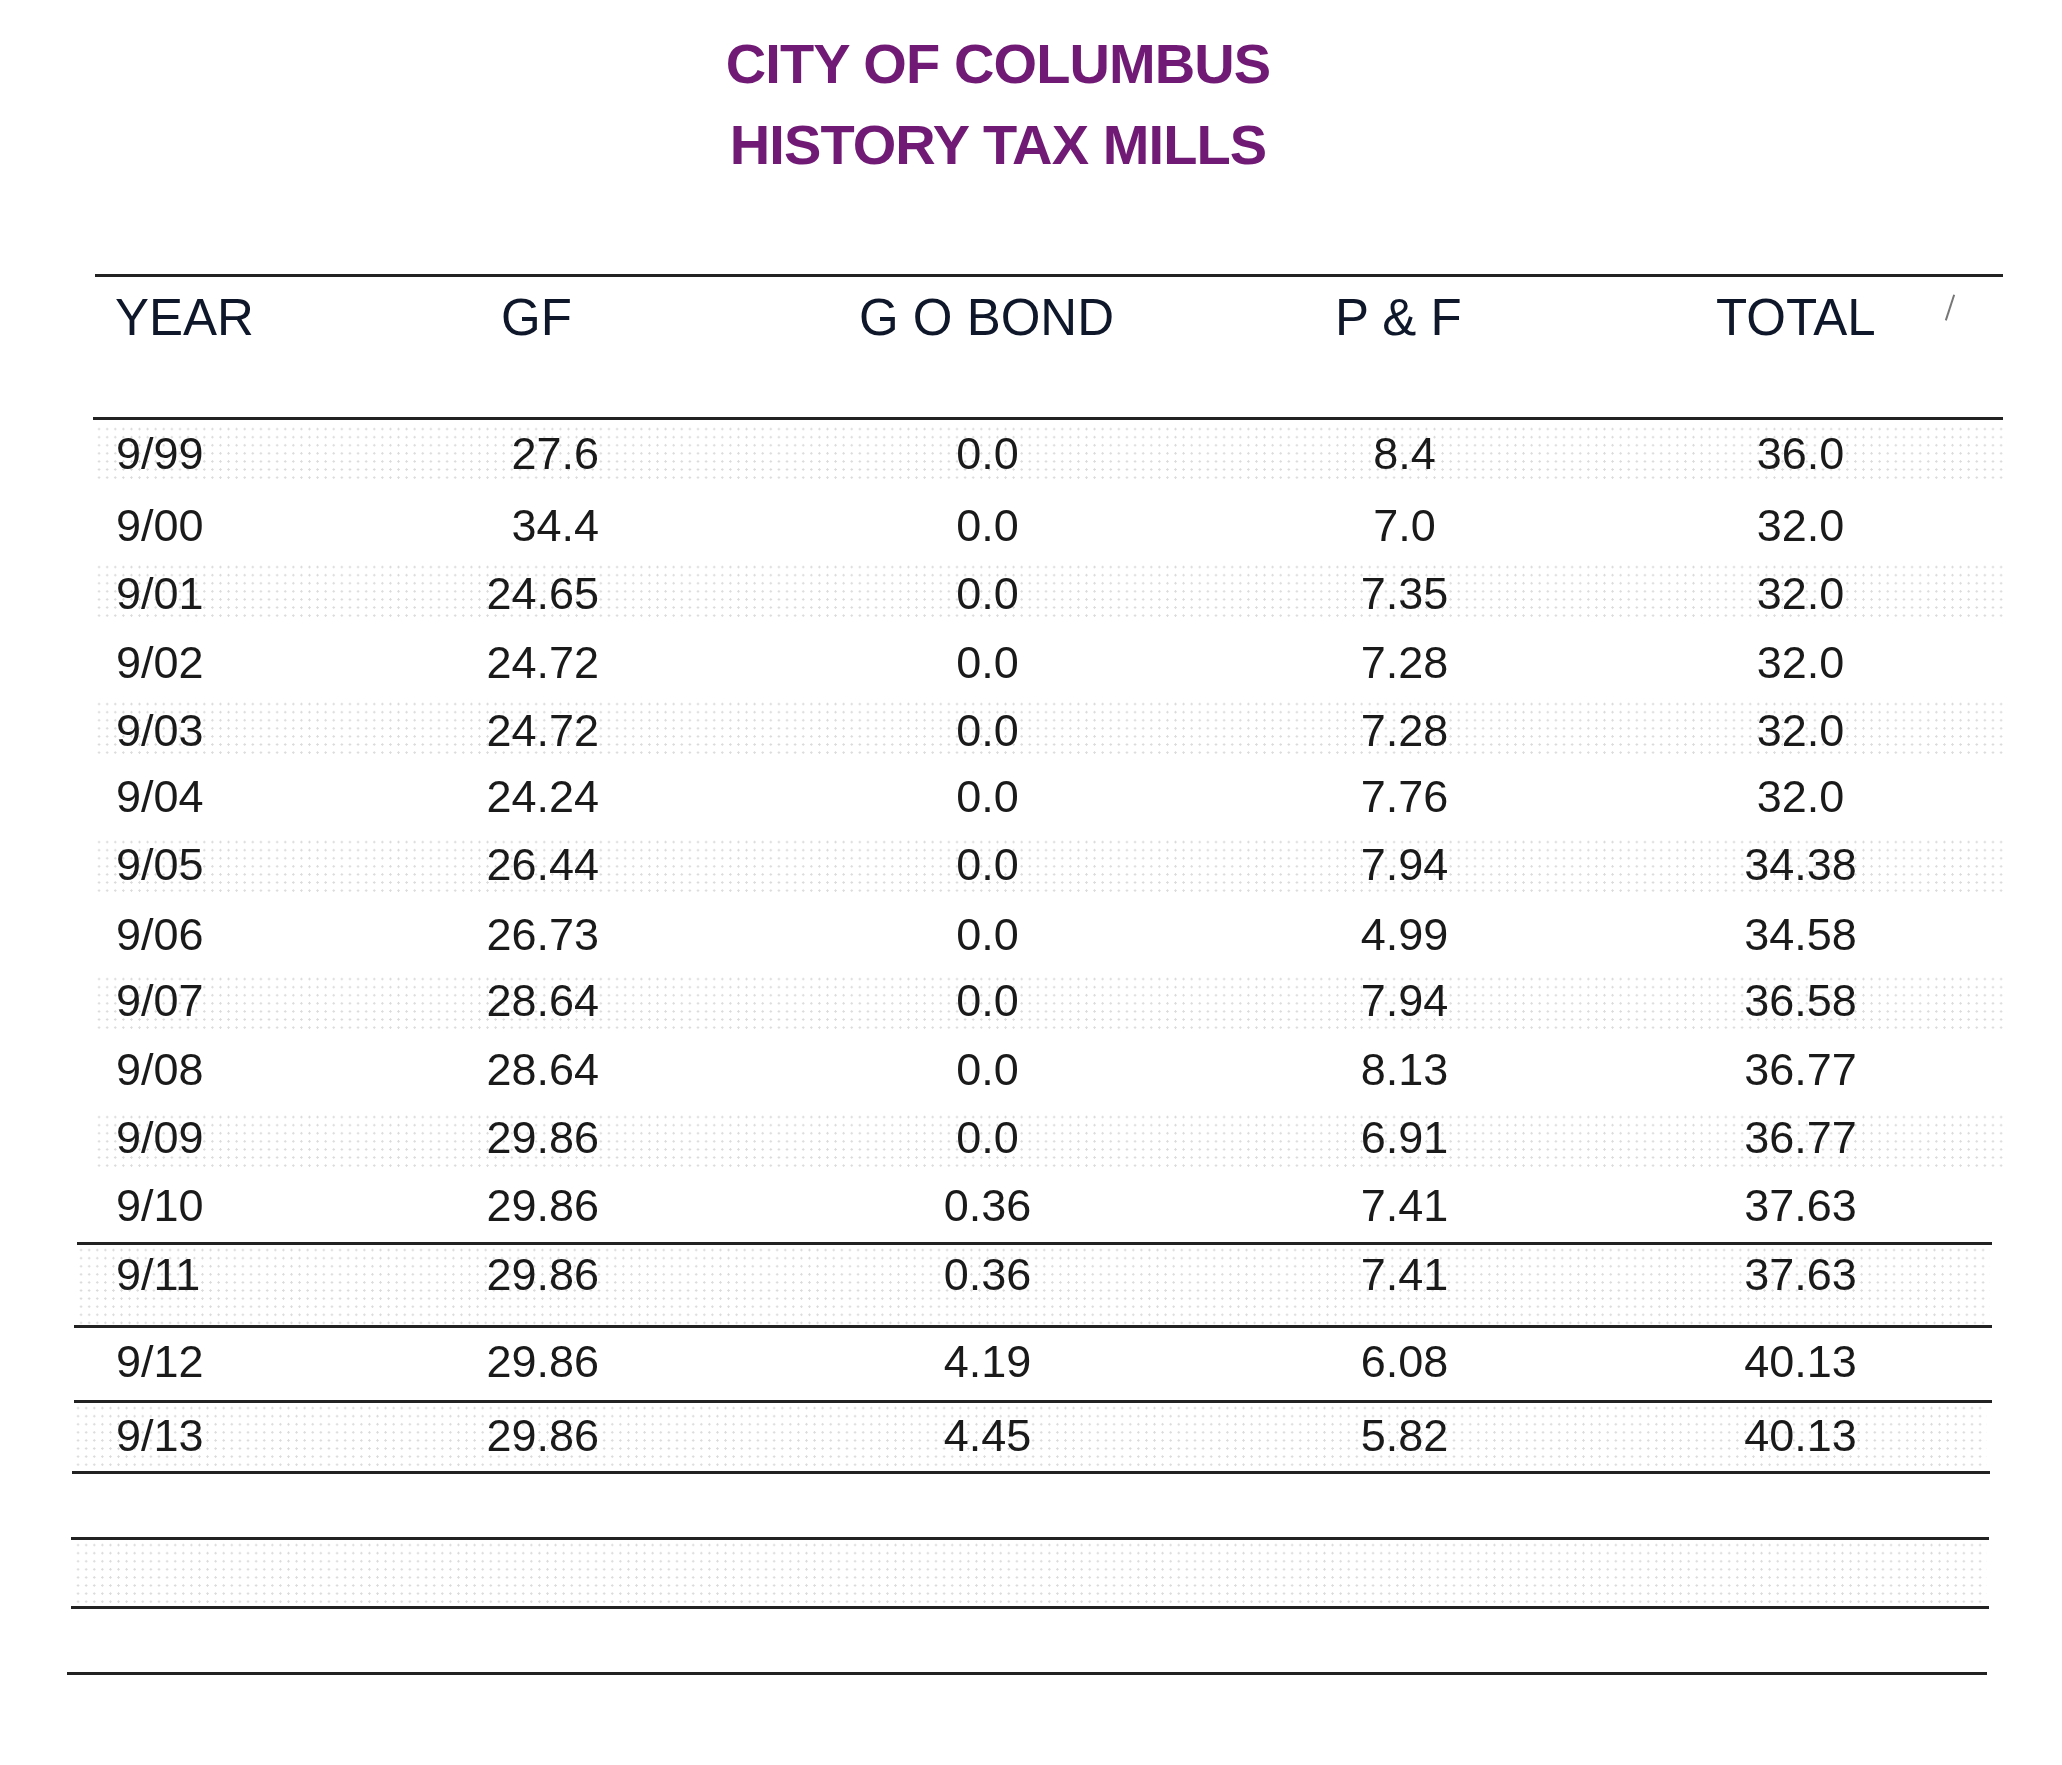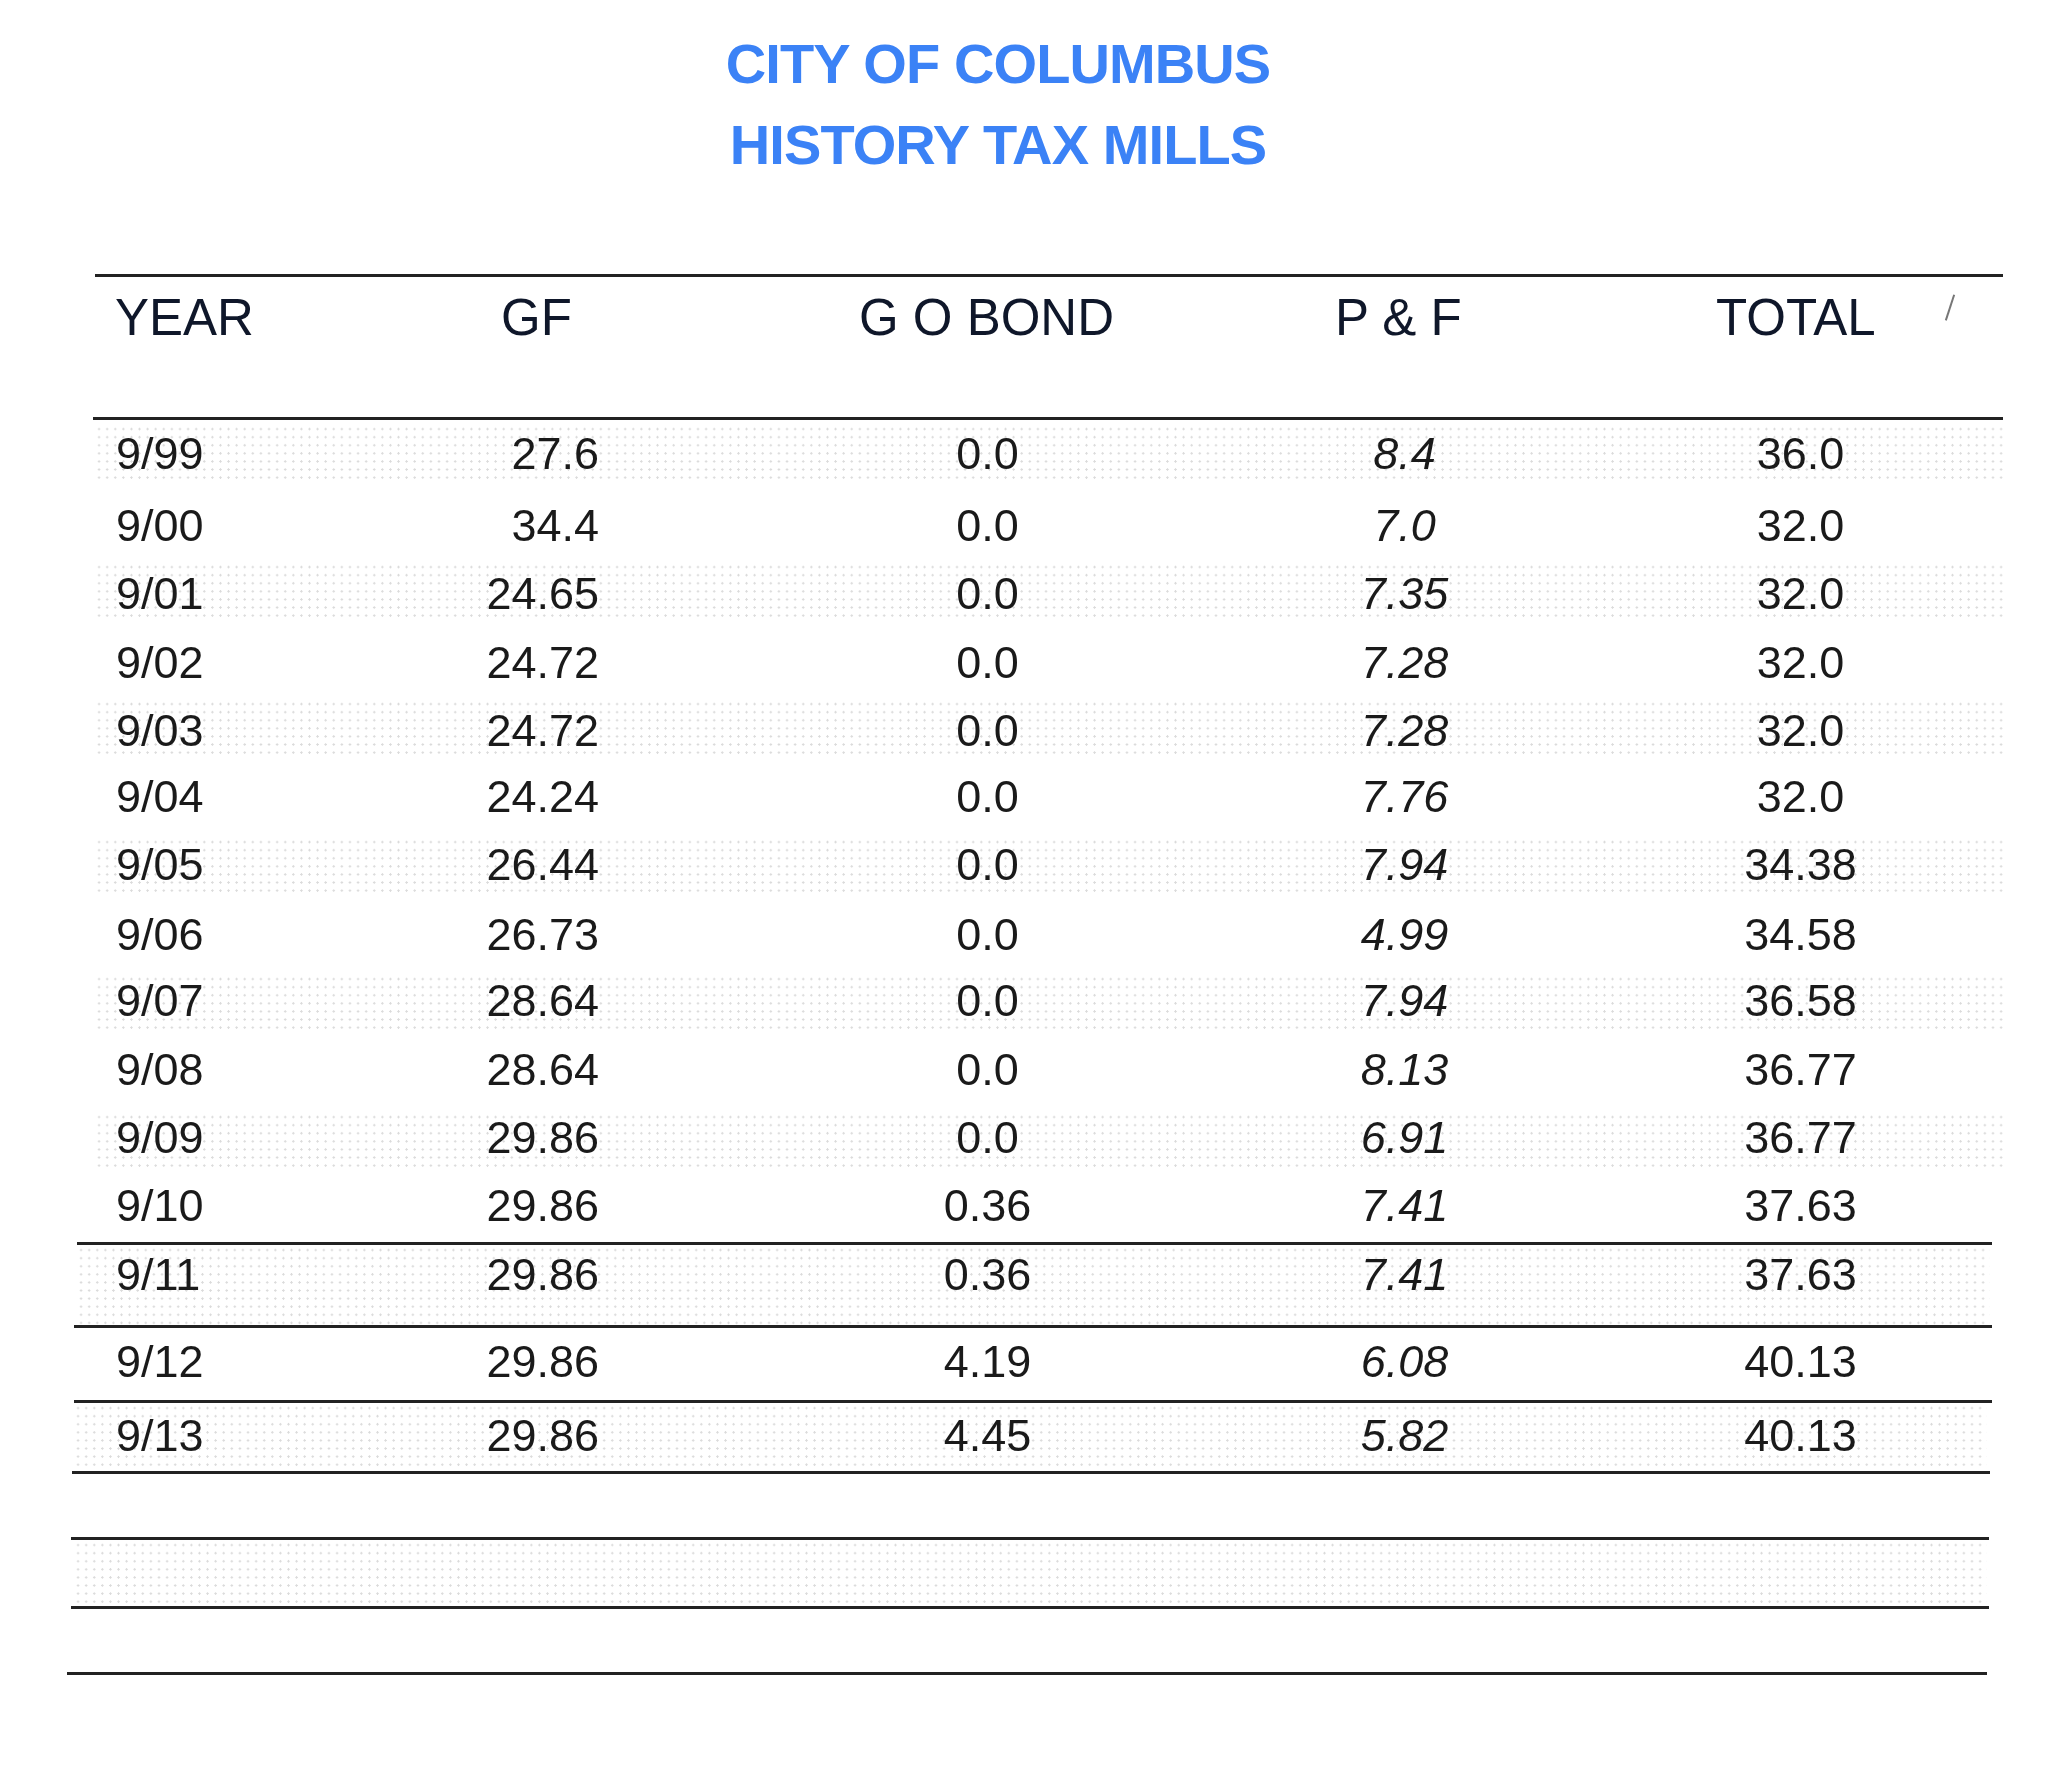--- a/index.html
+++ b/index.html
@@ -1,30 +1,30 @@
 <!DOCTYPE html>
 <html style="font-size:14.5px"><head>
 <meta charset="utf-8">
 <style>
   html, body { margin: 0; padding: 0; background: #ffffff; }
   body { width: 2063px; height: 1766px; position: relative; overflow: hidden;
          font-family: "Liberation Sans", "DejaVu Sans", sans-serif; color: #1a1a1a; }
   .title { position: absolute; left: 0; width: 1996px; text-align: center;
-           font-weight: bold; font-size: 56px; letter-spacing: -0.9px; color: #3b82f6; }
+           font-weight: bold; font-size: 56px; letter-spacing: -0.9px; color: #701a75; }
   .rule { position: absolute; height: 2.7px; background: #222; }
   .hdr { position: absolute; top: 288px; font-size: 51px; color: #0f172a; letter-spacing: 0px; }
   .shade { position: absolute; left: 95px; width: 1908px; height: 54px;
            background-image: radial-gradient(#bdbdbd 0.9px, transparent 1.3px);
            background-size: 8.1px 8.1px; opacity: 0.55; }
   .row { position: absolute; left: 16px; width: 2063px; height: 69px; font-size: 45px; }
   .row span { position: absolute; top: 0; line-height: 69px; }
   .c-year { left: 100px; }
   .c-gf { left: 398px; width: 185px; text-align: right; }
   .c-go { left: 881px; width: 181px; text-align: center; }
-  .c-pf { left: 1298px; width: 181px; text-align: center; font-style: italic; }
+  .c-pf { left: 1298px; width: 181px; text-align: center; }
   .c-total { left: 1685px; width: 199px; text-align: center; }
   .tick { position: absolute; left: 1949px; top: 294px; width: 1.8px; height: 27px;
           background: #777; transform: rotate(18deg); }
 </style>
 </head>
 <body>
 
 <div>
 
   <div class="title" style="top:31px;">CITY OF COLUMBUS</div>

